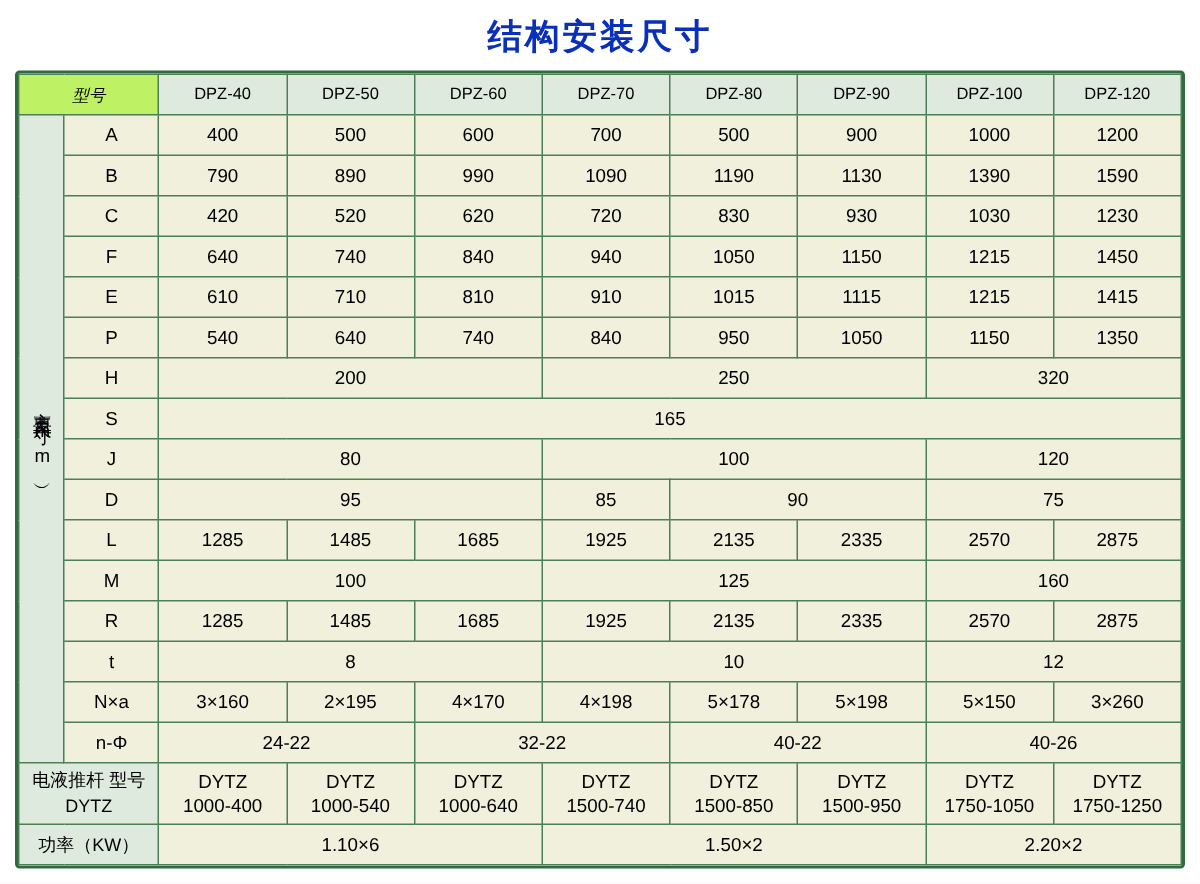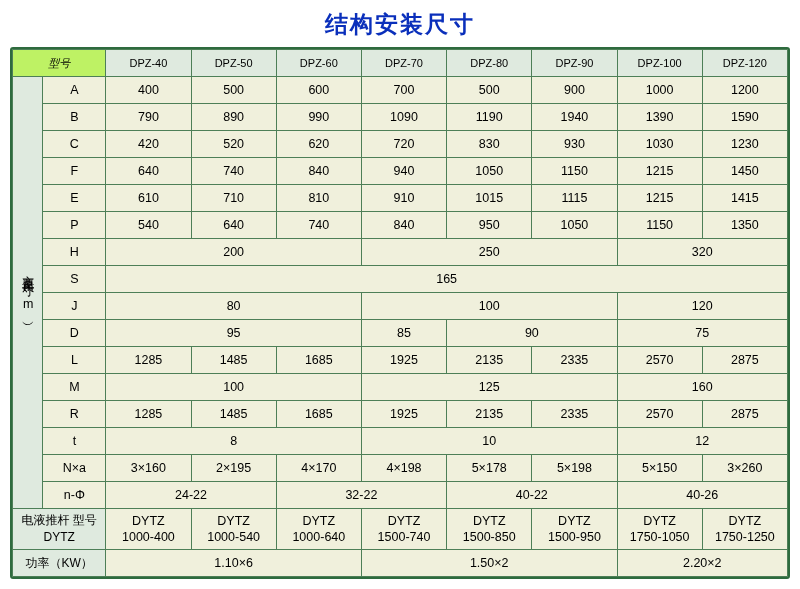--- a/index.html
+++ b/index.html
@@ -130,21 +130,21 @@
         <td>1200</td>
       </tr>
 
       <tr>
         <td class="rowlabel">B</td>
         <td>790</td>
         <td>890</td>
         <td>990</td>
         <td>1090</td>
         <td>1190</td>
-        <td>1940</td>
+        <td>1130</td>
         <td>1390</td>
         <td>1590</td>
       </tr>
 
       <tr>
         <td class="rowlabel">C</td>
         <td>420</td>
         <td>520</td>
         <td>620</td>
         <td>720</td>

